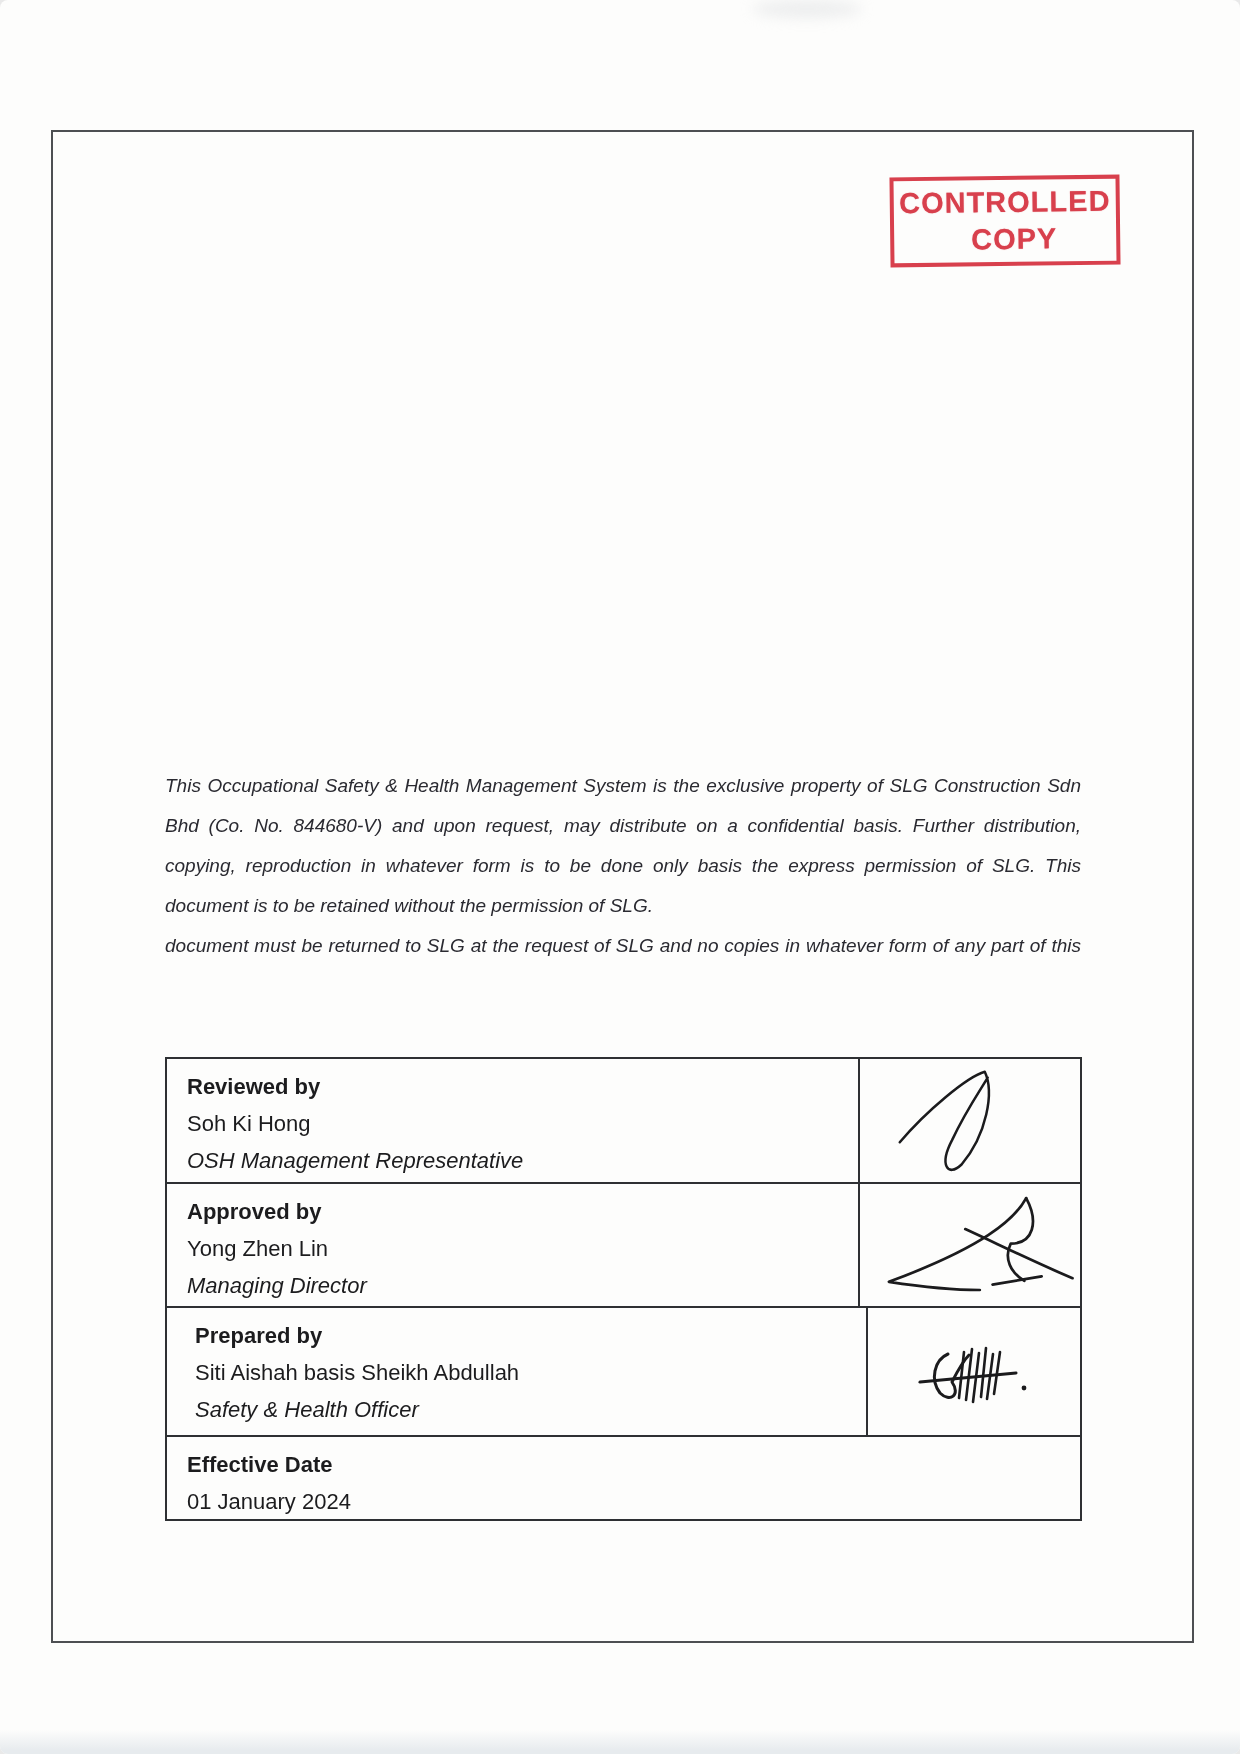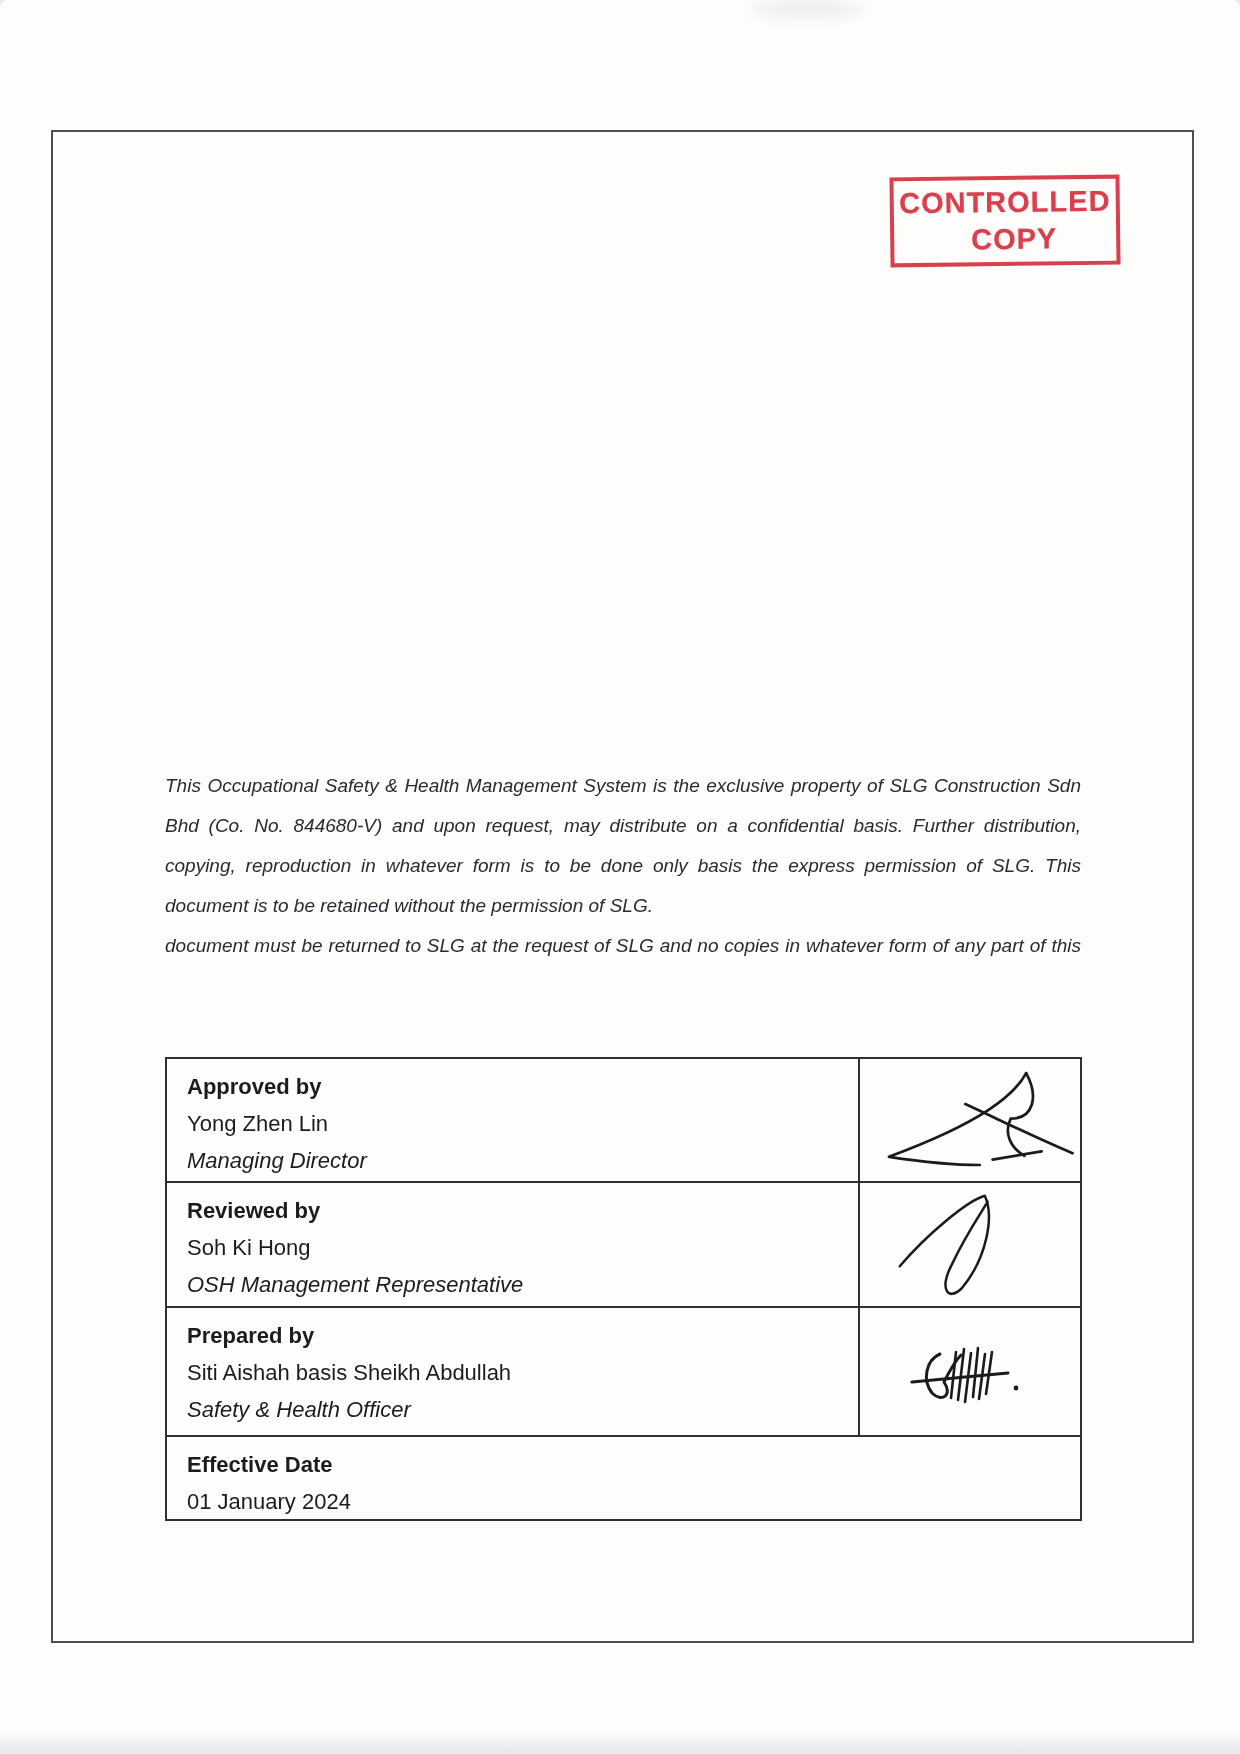--- a/index.html
+++ b/index.html
@@ -54,21 +54,21 @@
   .cell-left{
     width:691px;box-sizing:border-box;
     padding:9px 0 0 20px;
   }
   .cell-left .lbl{font-weight:bold;line-height:37px;}
   .cell-left .nm{line-height:37px;}
   .cell-left .ttl{font-style:italic;line-height:37px;}
   .cell-right{flex:1;position:relative;border-left:2px solid #2e3033;}
   .row-approved{height:122px;}
   .row-reviewed{height:123px;}
-  .row-prepared{height:127px;}
+  .row-prepared{height:127px;padding-left:8px;}
   .row-effective{height:82px;}
   .row-effective .cell-left{width:auto;}
   .sig{position:absolute;}
   .sig path{fill:none;stroke:#1b1b1d;stroke-linecap:round;stroke-linejoin:round;}
   .bottom-band{
     position:absolute;left:0;bottom:0;width:100%;height:24px;
     background:linear-gradient(180deg,rgba(231,235,238,0),#e7ebee 85%);
   }
 </style>
 </head>
@@ -88,45 +88,45 @@
   <div class="notice">
     <div class="nline">This Occupational Safety &amp; Health Management System is the exclusive property of SLG Construction Sdn</div>
     <div class="nline">Bhd (Co. No. 844680-V) and upon request, may distribute on a confidential basis. Further distribution,</div>
     <div class="nline">copying, reproduction in whatever form is to be done only basis the express permission of SLG. This</div>
     <div class="nline last">document is to be retained without the permission of SLG.</div>
     <div class="nline">document must be returned to SLG at the request of SLG and no copies in whatever form of any part of this</div>
   </div>
 
   <div class="apptable">
 
+    <div class="trow row-reviewed">
+      <div class="cell-left">
+        <div class="lbl">Reviewed by</div>
+        <div class="nm">Soh Ki Hong</div>
+        <div class="ttl">OSH Management Representative</div>
+      </div>
+      <div class="cell-right">
+        <svg class="sig" style="left:32px;top:6px;" width="116" height="114" viewBox="0 0 120 118">
+          <path d="M8,80 C35,48 78,12 96,7 C106,28 98,72 72,103 C57,117 49,103 62,78 C76,48 92,25 99,13" stroke-width="2.6"></path>
+        </svg>
+      </div>
+    </div>
+
     <div class="trow row-approved">
       <div class="cell-left">
         <div class="lbl">Approved by</div>
         <div class="nm">Yong Zhen Lin</div>
         <div class="ttl">Managing Director</div>
       </div>
       <div class="cell-right">
         <svg class="sig" style="left:18px;top:4px;" width="200" height="114" viewBox="0 0 220 115">
           <path d="M163,6 C150,30 115,60 12,98 C45,103 85,107 112,107" stroke-width="3"></path>
           <path d="M163,6 C177,32 171,56 146,56 C138,72 146,88 161,97" stroke-width="3"></path>
           <path d="M96,40 C135,58 180,80 214,94" stroke-width="3"></path>
           <path d="M126,101 L180,92" stroke-width="3"></path>
-        </svg>
-      </div>
-    </div>
-
-    <div class="trow row-reviewed">
-      <div class="cell-left">
-        <div class="lbl">Reviewed by</div>
-        <div class="nm">Soh Ki Hong</div>
-        <div class="ttl">OSH Management Representative</div>
-      </div>
-      <div class="cell-right">
-        <svg class="sig" style="left:32px;top:6px;" width="116" height="114" viewBox="0 0 120 118">
-          <path d="M8,80 C35,48 78,12 96,7 C106,28 98,72 72,103 C57,117 49,103 62,78 C76,48 92,25 99,13" stroke-width="2.6"></path>
         </svg>
       </div>
     </div>
 
     <div class="trow row-prepared">
       <div class="cell-left">
         <div class="lbl">Prepared by</div>
         <div class="nm">Siti Aishah basis Sheikh Abdullah</div>
         <div class="ttl">Safety &amp; Health Officer</div>
       </div>

